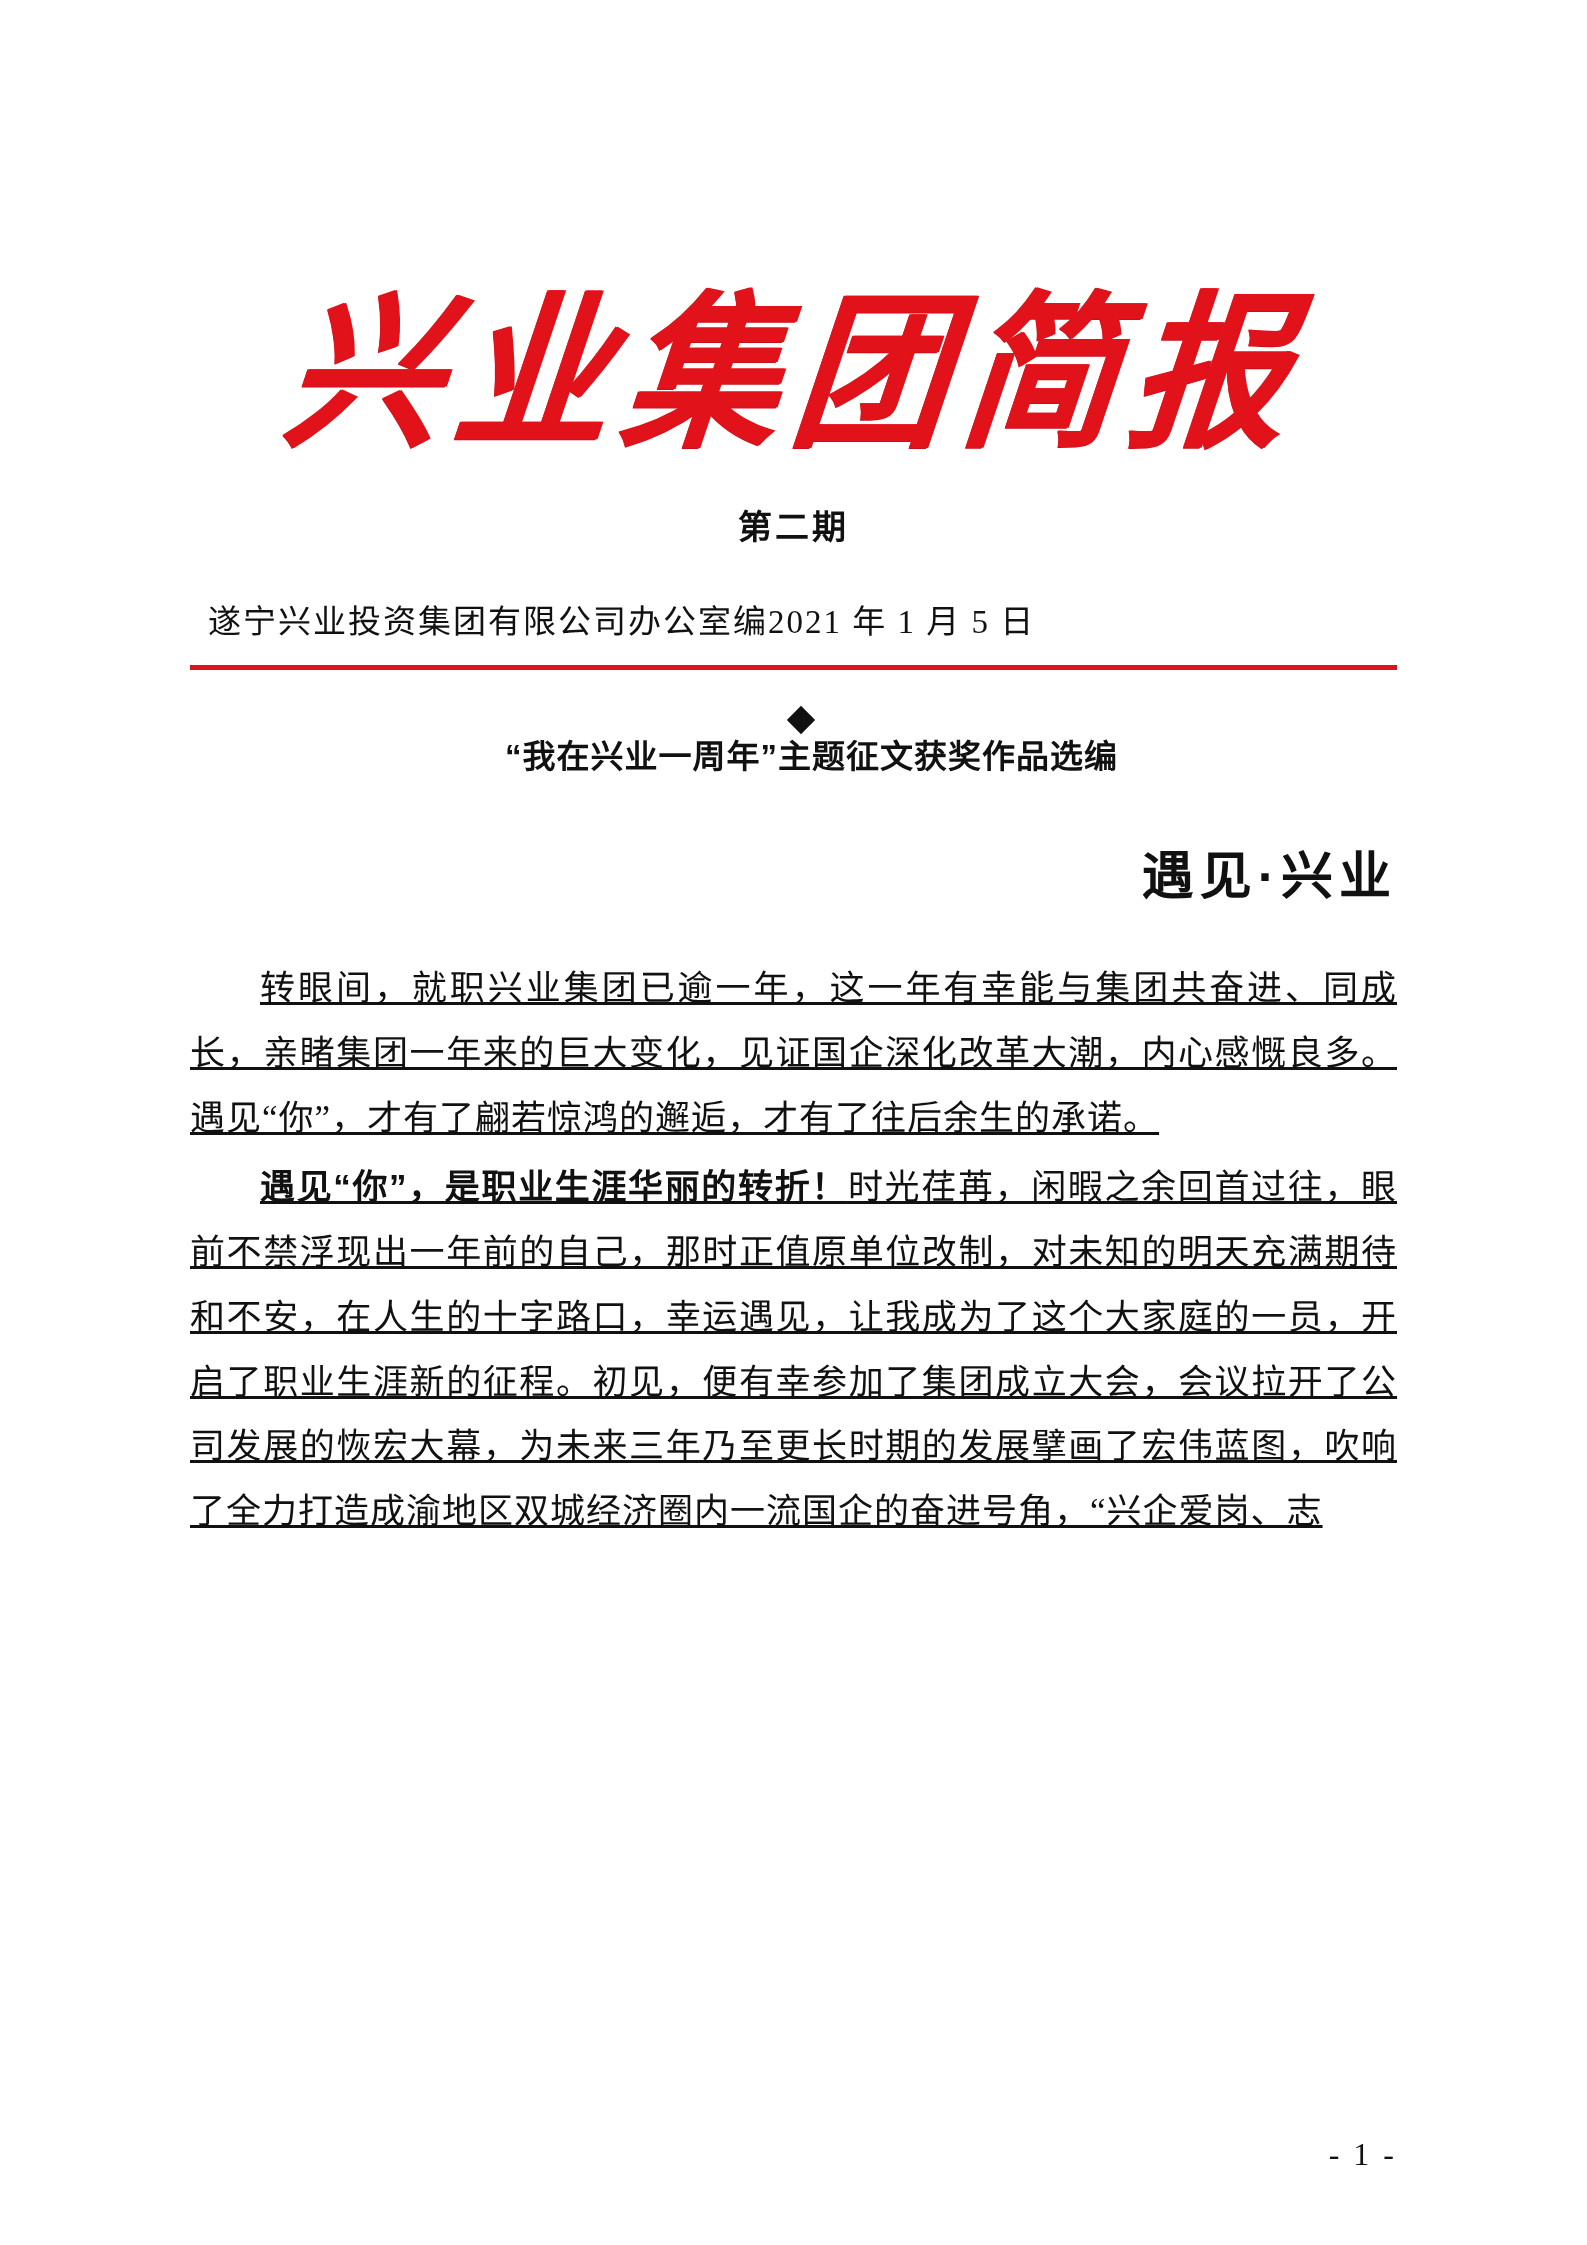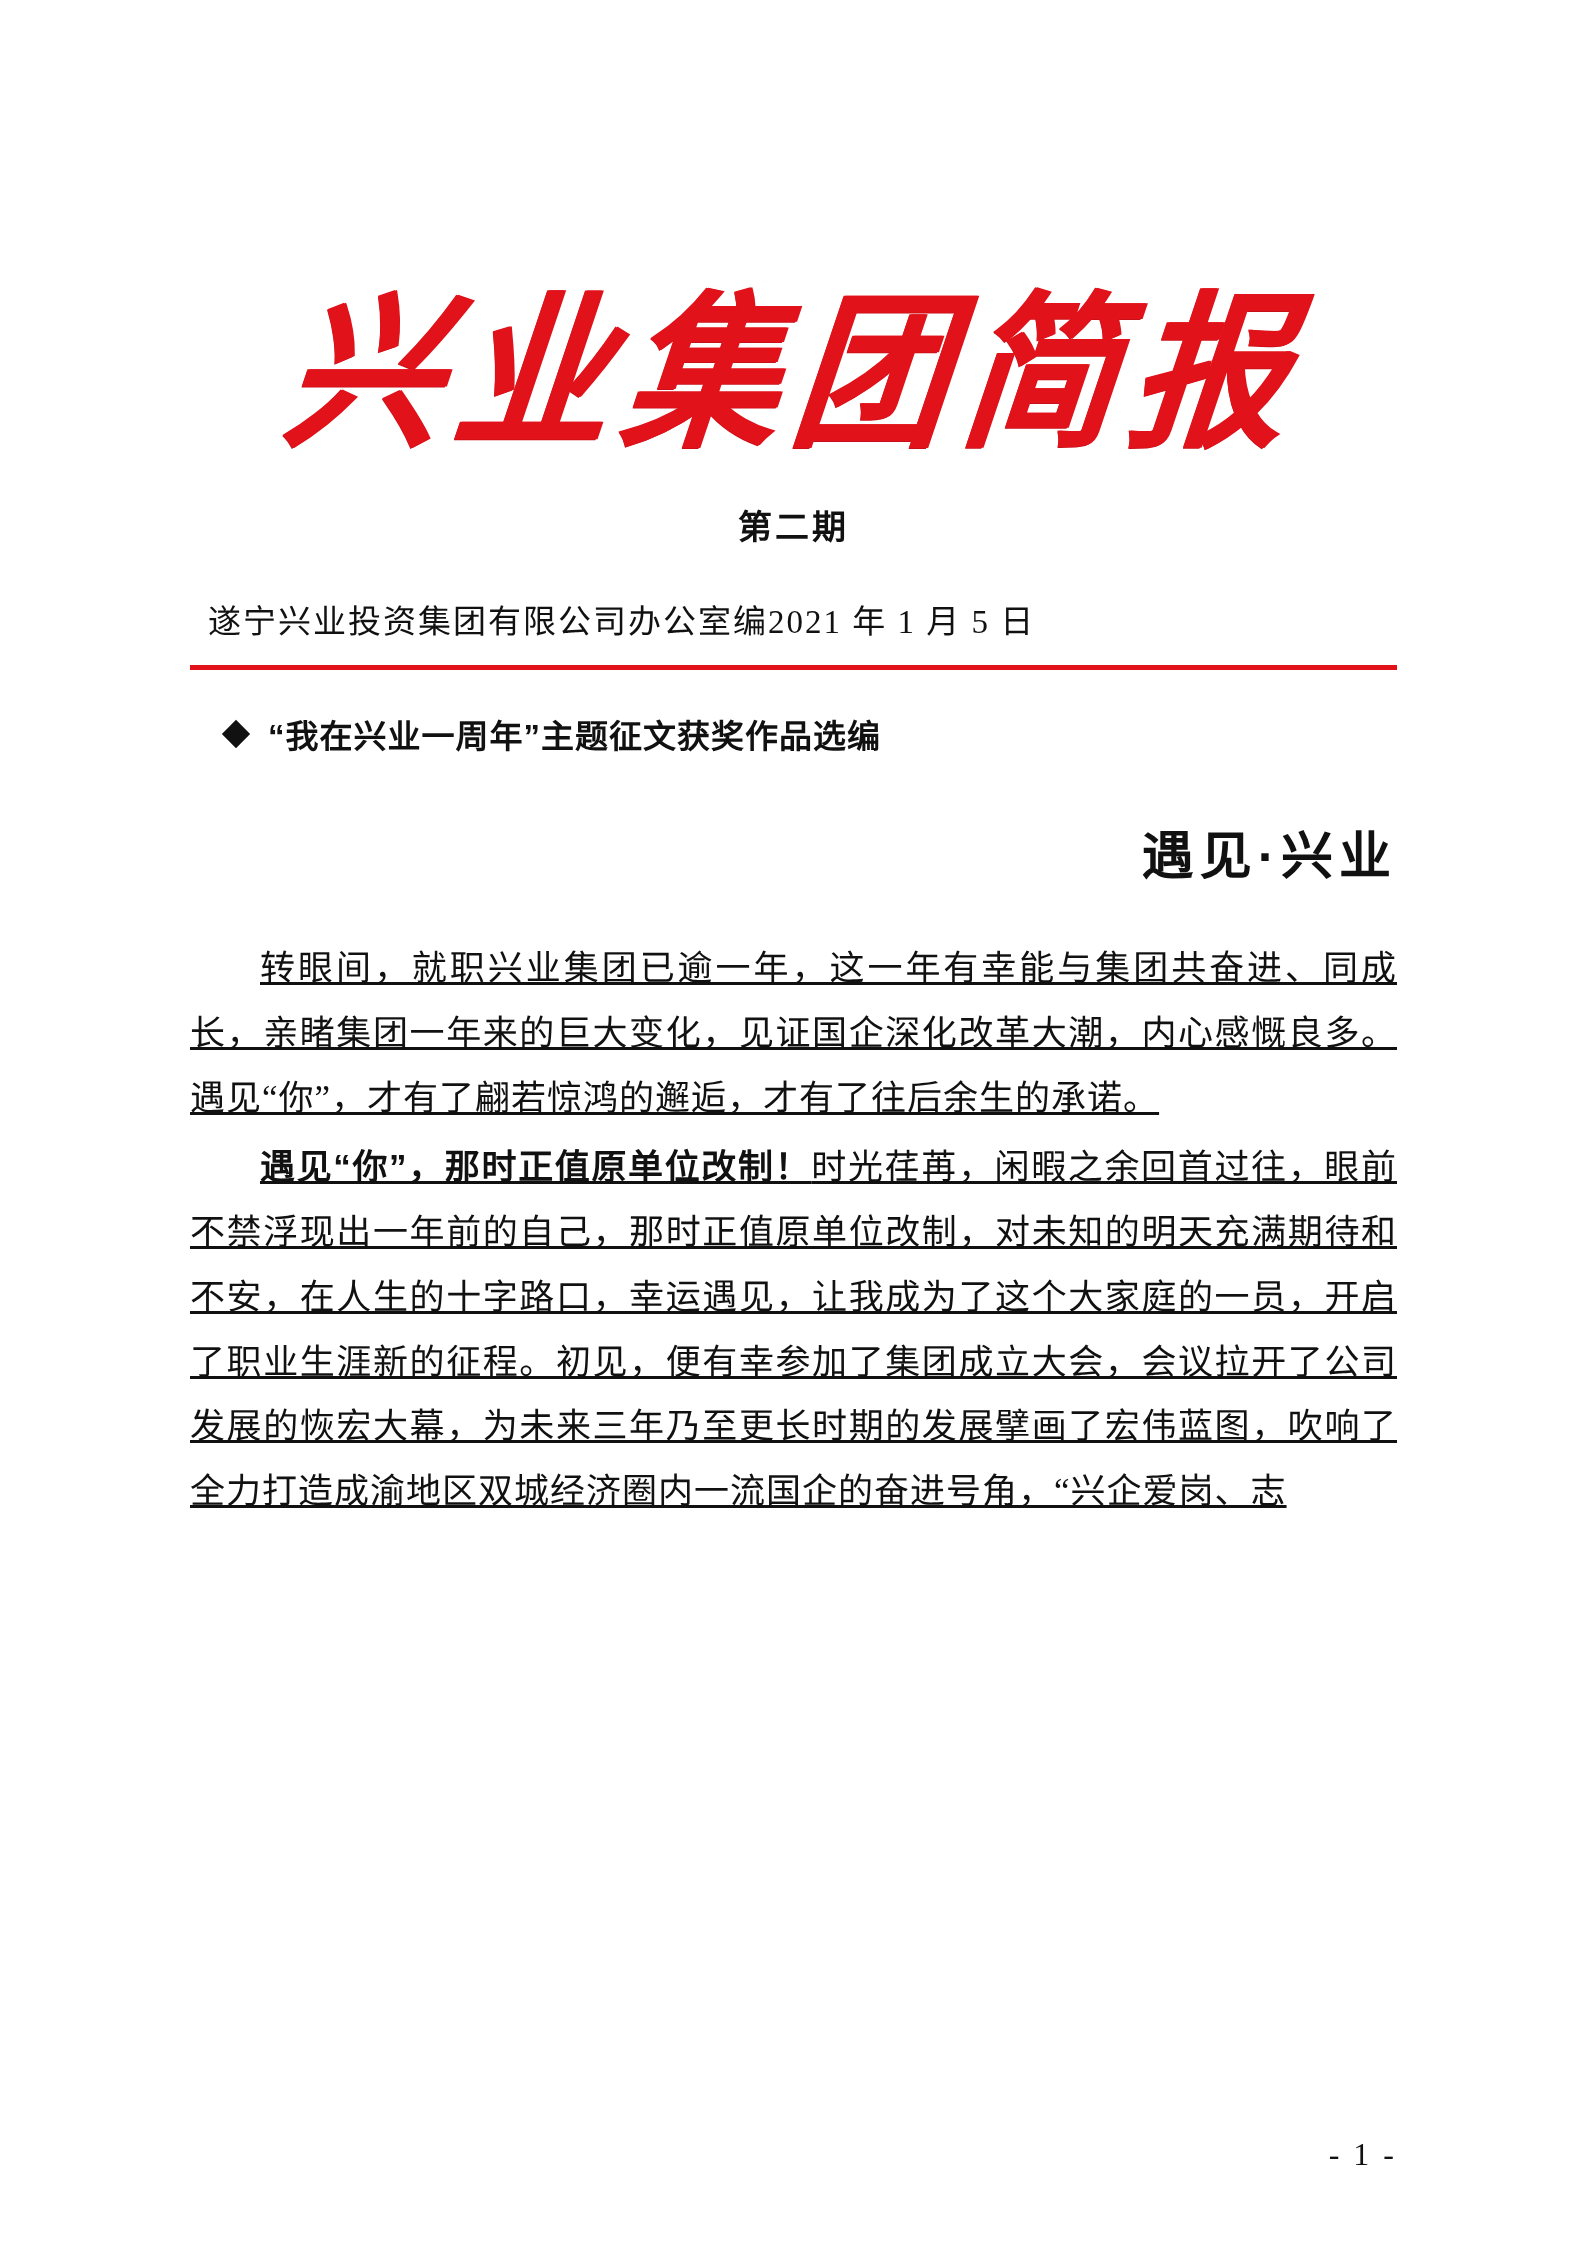--- a/index.html
+++ b/index.html
@@ -83,20 +83,21 @@
   
   .section-line {
     margin-top: 40px;
     display: flex;
     align-items: center;
     font-size: 33px;
     font-weight: 700;
     font-family: "Liberation Sans", "DejaVu Sans", sans-serif;
     letter-spacing: 1px;
     padding-left: 36px;
+    flex-direction: column;
   }
   .diamond {
     display: inline-block;
     width: 20px;
     height: 20px;
     background: #111;
     transform: rotate(45deg);
     margin-right: 22px;
     flex: 0 0 auto;
   }
@@ -162,19 +163,19 @@
     <span>“我在兴业一周年”主题征文获奖作品选编</span>
   </div>
 
   <div class="article-title">遇见·兴业</div>
 
   <div class="body-text">
     <p>
       <span>转眼间，就职兴业集团已逾一年，这一年有幸能与集团共奋进、同成长，亲睹集团一年来的巨大变化，见证国企深化改革大潮，内心感慨良多。遇见“你”，才有了翩若惊鸿的邂逅，才有了往后余生的承诺。</span>
     </p>
     <p>
-      <span class="lead">遇见“你”，那时正值原单位改制！</span><span>时光荏苒，闲暇之余回首过往，眼前不禁浮现出一年前的自己，那时正值原单位改制，对未知的明天充满期待和不安，在人生的十字路口，幸运遇见，让我成为了这个大家庭的一员，开启了职业生涯新的征程。初见，便有幸参加了集团成立大会，会议拉开了公司发展的恢宏大幕，为未来三年乃至更长时期的发展擘画了宏伟蓝图，吹响了全力打造成渝地区双城经济圈内一流国企的奋进号角，“兴企爱岗、志</span>
+      <span class="lead">遇见“你”，是职业生涯华丽的转折！</span><span>时光荏苒，闲暇之余回首过往，眼前不禁浮现出一年前的自己，那时正值原单位改制，对未知的明天充满期待和不安，在人生的十字路口，幸运遇见，让我成为了这个大家庭的一员，开启了职业生涯新的征程。初见，便有幸参加了集团成立大会，会议拉开了公司发展的恢宏大幕，为未来三年乃至更长时期的发展擘画了宏伟蓝图，吹响了全力打造成渝地区双城经济圈内一流国企的奋进号角，“兴企爱岗、志</span>
     </p>
   </div>
 
   <div class="page-number">- 1 -</div>
 
 </div>
 
 </body></html>

